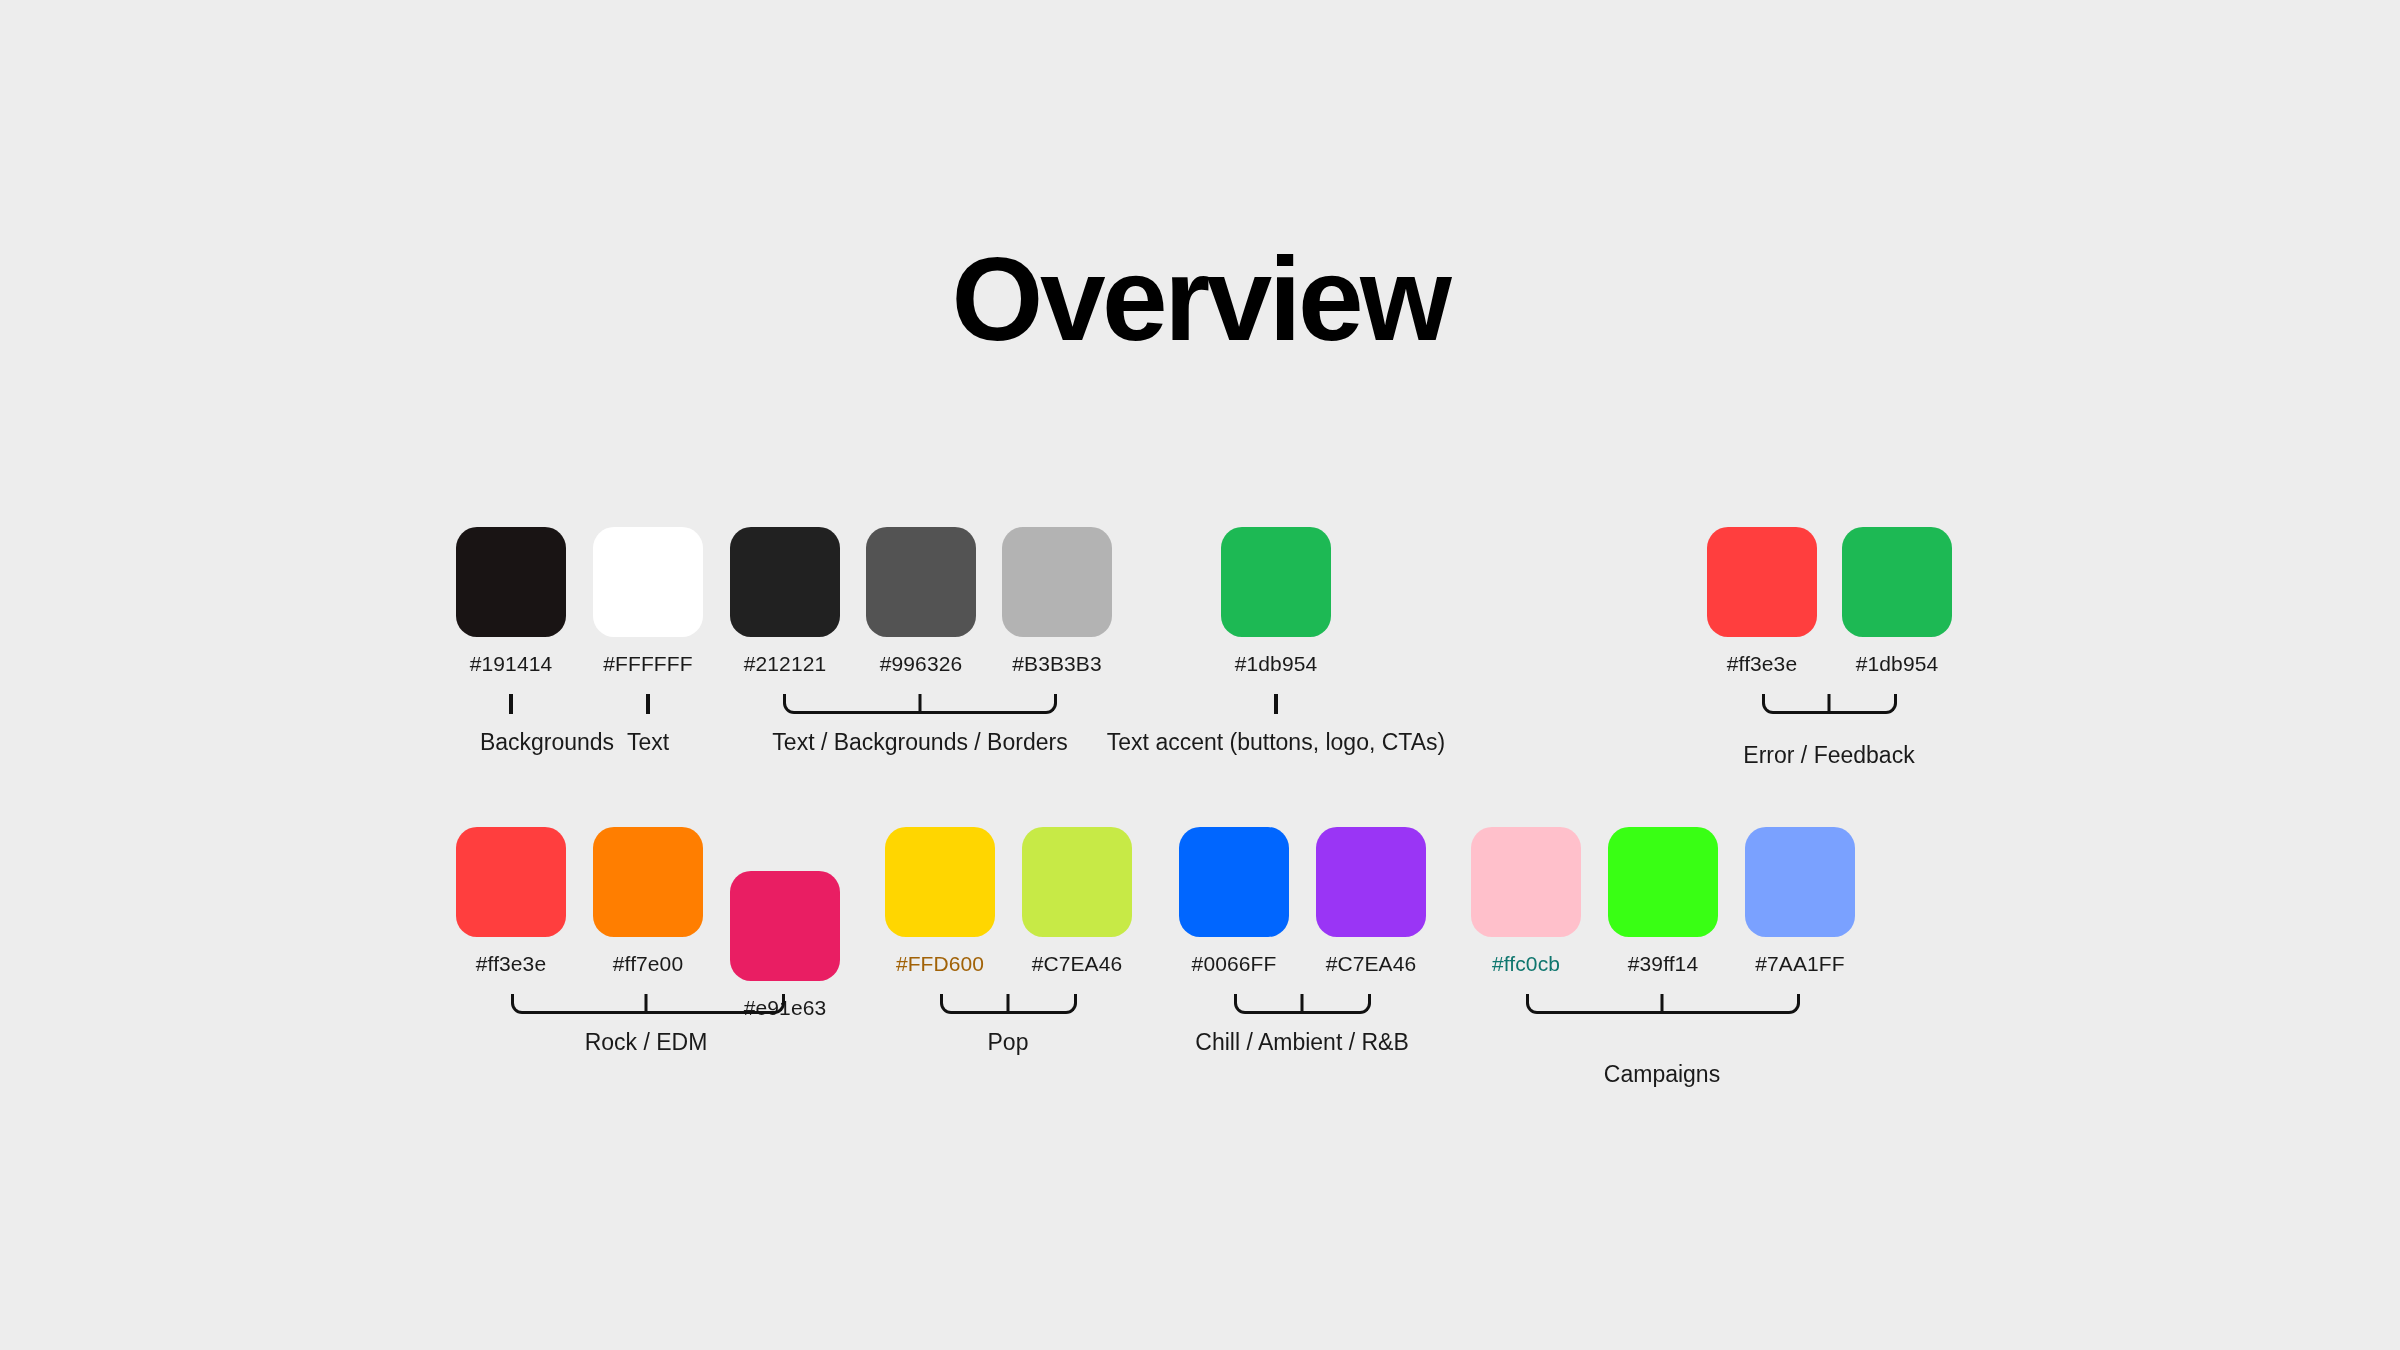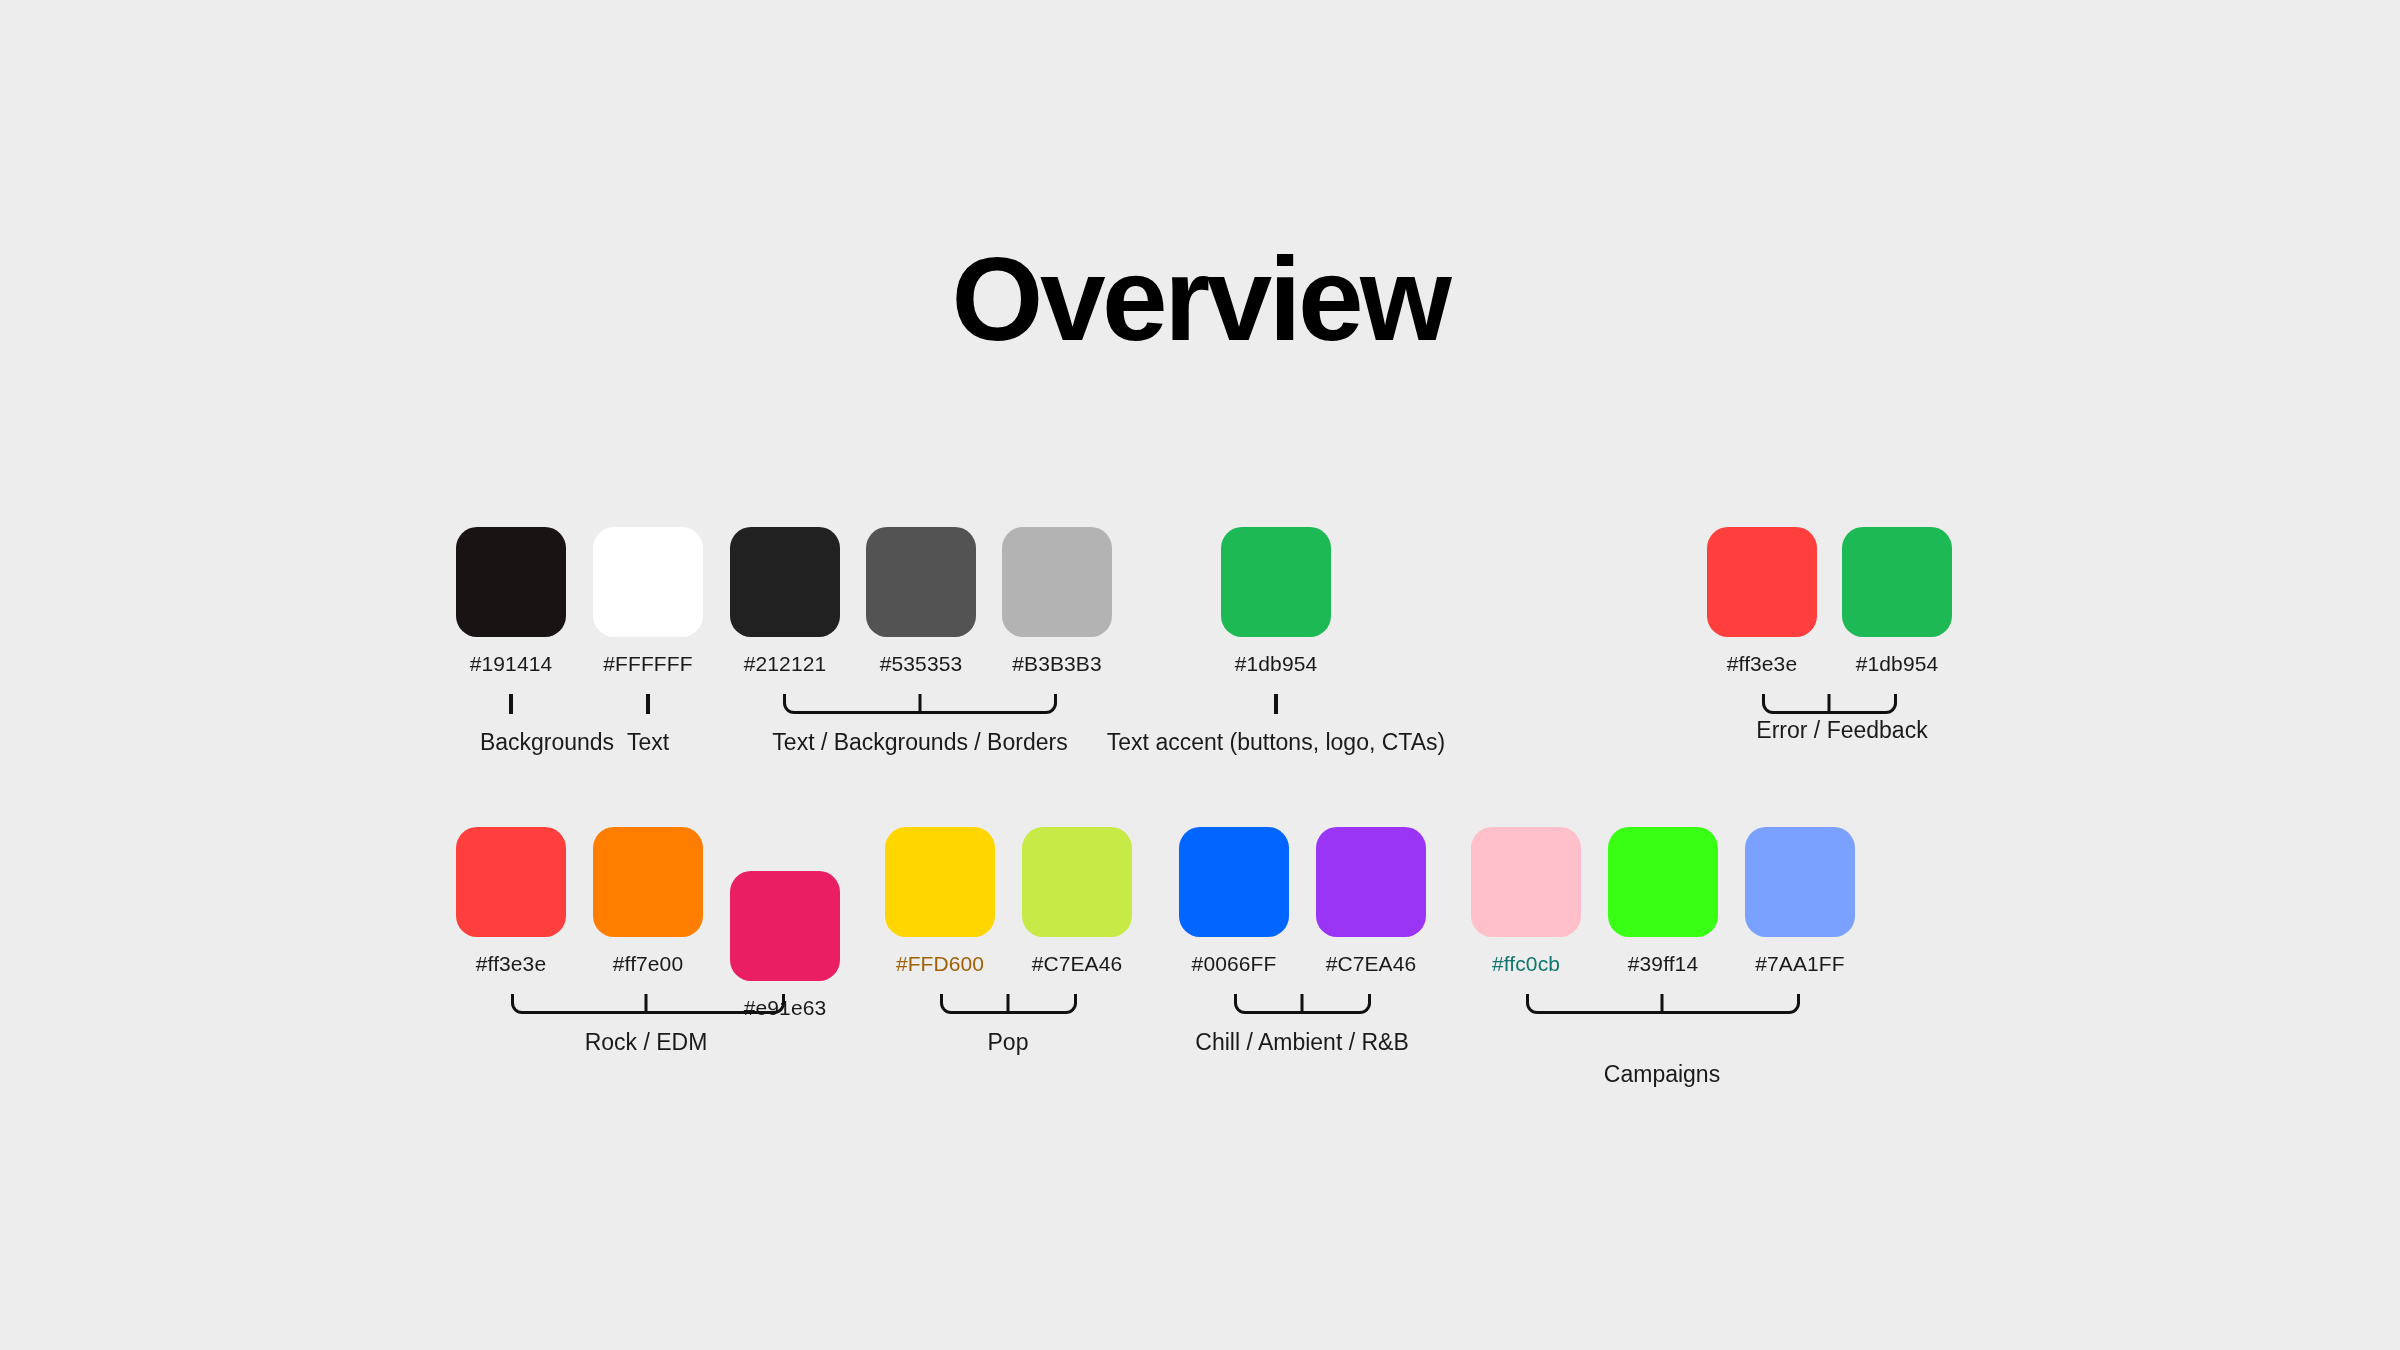--- a/index.html
+++ b/index.html
@@ -131,21 +131,21 @@
       <div class="swatch-cell" style="left: 593px; top: 527px;">
         <div class="swatch-chip" style="background: rgb(255, 255, 255); width: 110px; height: 110px; border-radius: 21px;"></div>
         <div class="swatch-hex" style="color: rgb(26, 26, 26);">#FFFFFF</div>
       </div>
       <div class="swatch-cell" style="left: 730px; top: 527px;">
         <div class="swatch-chip" style="background: rgb(33, 33, 33); width: 110px; height: 110px; border-radius: 21px;"></div>
         <div class="swatch-hex" style="color: rgb(26, 26, 26);">#212121</div>
       </div>
       <div class="swatch-cell" style="left: 866px; top: 527px;">
         <div class="swatch-chip" style="background: rgb(83, 83, 83); width: 110px; height: 110px; border-radius: 21px;"></div>
-        <div class="swatch-hex" style="color: rgb(26, 26, 26);">#535353</div>
+        <div class="swatch-hex" style="color: rgb(26, 26, 26);">#996326</div>
       </div>
       <div class="swatch-cell" style="left: 1002px; top: 527px;">
         <div class="swatch-chip" style="background: rgb(179, 179, 179); width: 110px; height: 110px; border-radius: 21px;"></div>
         <div class="swatch-hex" style="color: rgb(26, 26, 26);">#B3B3B3</div>
       </div>
       <div class="swatch-cell" style="left: 1221px; top: 527px;">
         <div class="swatch-chip" style="background: rgb(29, 185, 84); width: 110px; height: 110px; border-radius: 21px;"></div>
         <div class="swatch-hex" style="color: rgb(26, 26, 26);">#1db954</div>
       </div>
       <div class="swatch-cell" style="left: 1707px; top: 527px;">
@@ -164,21 +164,21 @@
         <div class="rule-curve" style="border-color: transparent rgb(17, 17, 17) rgb(17, 17, 17);"></div>
         <div class="stem" style="left: 137px; background: rgb(17, 17, 17);"></div>
       </div>
       <div class="group-label" style="left: 920px; top: 731px; color: rgb(26, 26, 26);">Text / Backgrounds / Borders</div>
       <div class="tick" style="left: 1276px; top: 694px; background: rgb(17, 17, 17);"></div>
       <div class="group-label" style="left: 1276px; top: 731px; color: rgb(26, 26, 26);">Text accent (buttons, logo, CTAs)</div>
       <div class="bracket" style="left: 1762px; width: 135px; top: 694px;">
         <div class="rule-curve" style="border-color: transparent rgb(17, 17, 17) rgb(17, 17, 17);"></div>
         <div class="stem" style="left: 67px; background: rgb(17, 17, 17);"></div>
       </div>
-      <div class="group-label" style="left: 1829px; top: 719px; color: rgb(26, 26, 26); margin-left: 13px;">Error / Feedback</div>
+      <div class="group-label" style="left: 1829px; top: 744px; color: rgb(26, 26, 26);">Error / Feedback</div>
     </div>
   <div class="swatch-row" id="row-1">
       <div class="swatch-cell" style="left: 456px; top: 827px;">
         <div class="swatch-chip" style="background: rgb(255, 62, 62); width: 110px; height: 110px; border-radius: 21px;"></div>
         <div class="swatch-hex" style="color: rgb(26, 26, 26);">#ff3e3e</div>
       </div>
       <div class="swatch-cell" style="left: 593px; top: 827px;">
         <div class="swatch-chip" style="background: rgb(255, 126, 0); width: 110px; height: 110px; border-radius: 21px;"></div>
         <div class="swatch-hex" style="color: rgb(26, 26, 26);">#ff7e00</div>
       </div>

